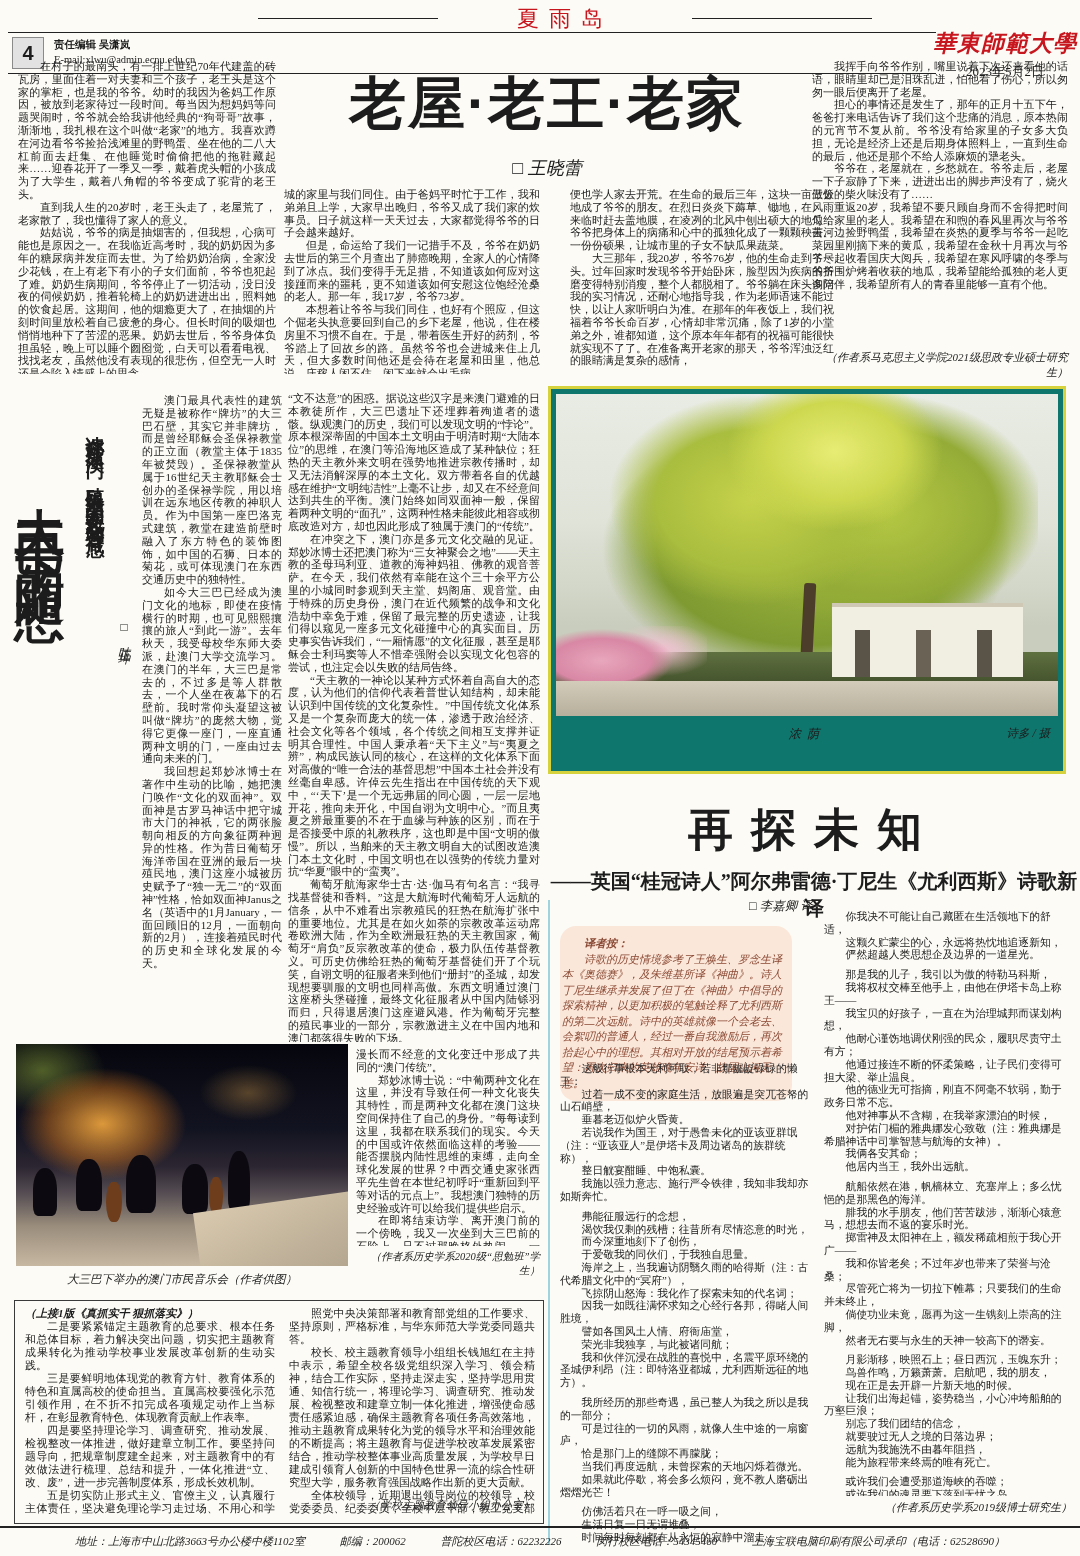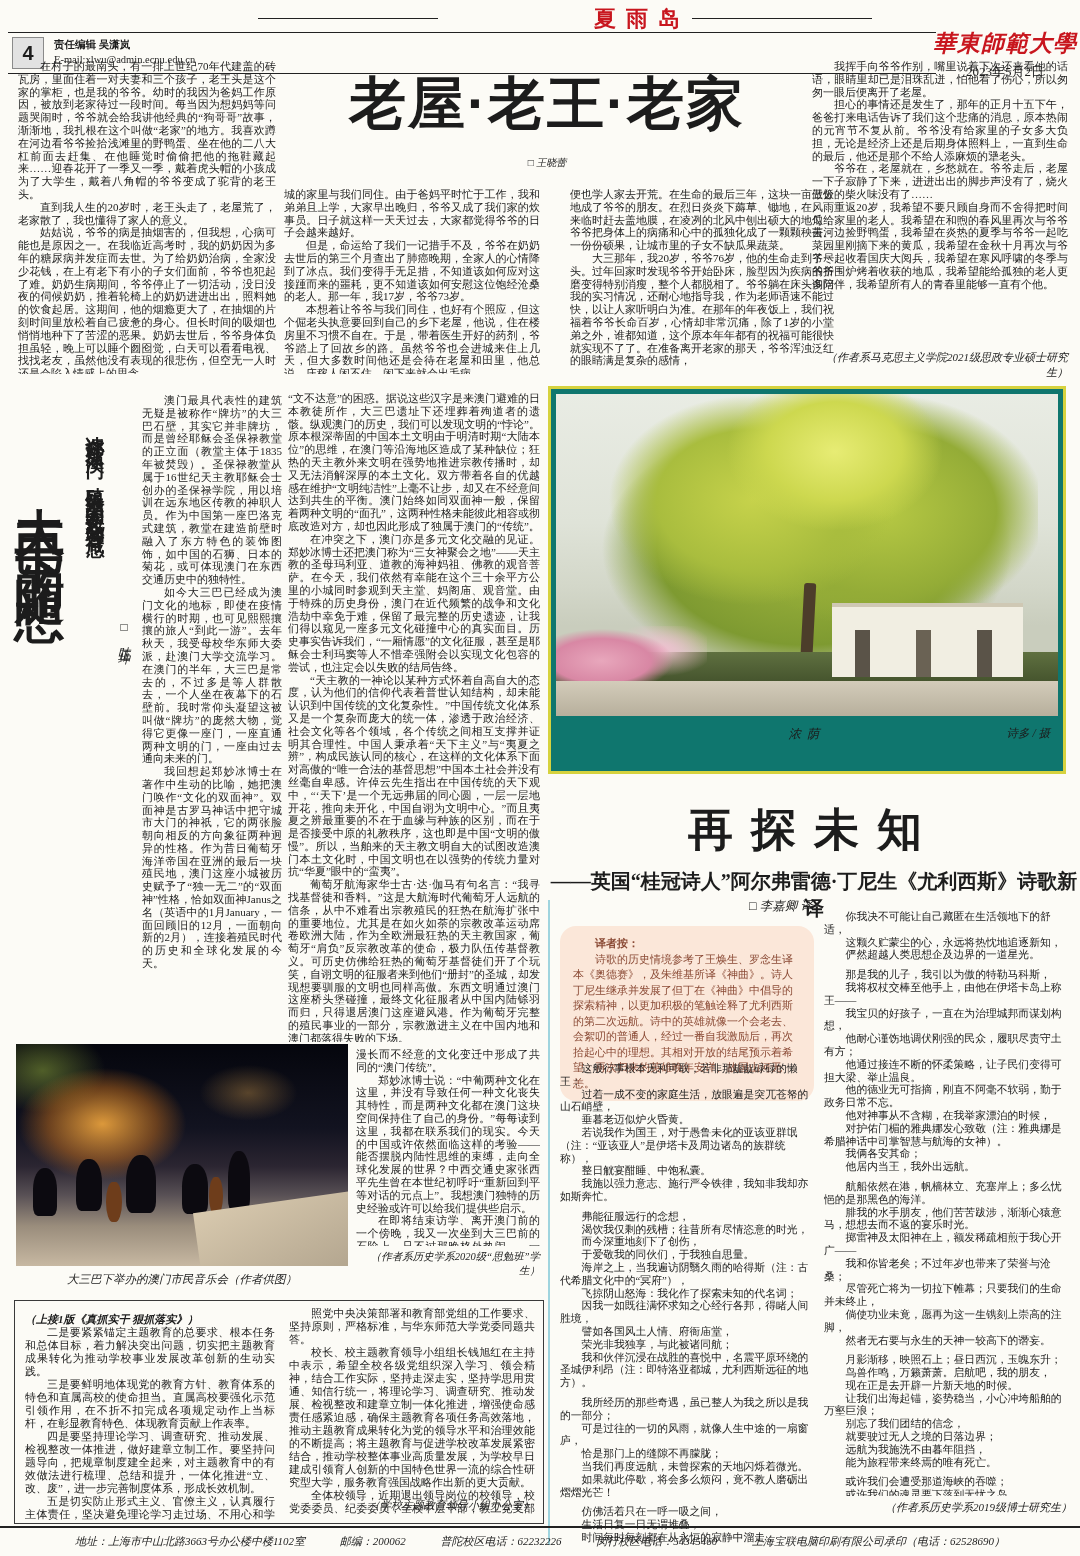--- a/index.html
+++ b/index.html
@@ -1,22 +1,22 @@
 <!DOCTYPE html>
 <html><head>
 <meta charset="utf-8">
 <style>
   html,body{margin:0;padding:0;background:#e9e7e0;}
   #page{position:relative;width:1080px;height:1556px;margin:0 auto;background:#fcfbf6;
         font-family:"Liberation Serif","DejaVu Serif",serif;color:#1c1c1c;overflow:hidden;}
 
   
   .island-line{position:absolute;top:18px;border-top:1.5px solid #222;}
-  .island-title{position:absolute;top:4px;left:440px;width:250px;text-align:right;
-    color:#c8161e;font-weight:bold;font-size:22px;letter-spacing:10px;
+  .island-title{position:absolute;top:4px;left:440px;width:250px;text-align:center;
+    color:#c8161e;font-weight:normal;font-size:22px;letter-spacing:10px;
     font-family:"Liberation Serif",serif;}
   .header-box{position:absolute;top:32px;left:8px;width:928px;height:40px;
     border-top:1.5px solid #222;border-bottom:1.5px solid #222;}
   .pagenum{position:absolute;top:4px;left:4px;width:30px;height:30px;background:#e2e2e2;
     border:1px solid #8a8a8a;text-align:center;line-height:30px;font-weight:bold;font-size:20px;
     font-family:"Liberation Sans",sans-serif;}
   .editor-block{position:absolute;top:4px;left:46px;font-size:10.5px;line-height:15px;}
   .editor-block .b1{font-weight:bold;}
   .masthead-right{position:absolute;top:28px;left:930px;width:150px;text-align:center;}
   .uni-name{color:#c8161e;font-weight:bold;font-size:23px;font-style:italic;
@@ -27,21 +27,21 @@
   .col{position:absolute;text-align:justify;overflow:hidden;font-size:11px;line-height:12.8px;}
   .col p{margin:0;text-indent:2em;}
   .col p.noind{text-indent:0;}
   .sig{position:absolute;font-style:italic;font-size:11px;text-align:right;}
 
   
   .a1-headline{position:absolute;left:284px;top:56px;width:526px;height:94px;
     font-family:"Liberation Sans","DejaVu Sans",sans-serif;font-weight:bold;font-size:57px;
     text-align:center;letter-spacing:2px;line-height:94px;}
   .a1-byline{position:absolute;left:284px;top:156px;width:526px;text-align:center;
-    font-size:10px;font-style:italic;}
+    font-size:18px;font-style:italic;}
 
   
   .vert{writing-mode:vertical-rl;text-orientation:upright;}
   .dsb-title{position:absolute;left:12px;top:468px;width:62px;height:572px;
     font-size:50px;font-weight:bold;letter-spacing:14px;font-family:"Liberation Serif",serif;}
   .dsb-sub{position:absolute;left:80px;top:420px;width:28px;height:620px;
     font-size:19px;font-weight:bold;letter-spacing:4px;}
   .dsb-author{position:absolute;left:114px;top:620px;width:18px;height:140px;
     font-size:12px;font-style:italic;letter-spacing:3px;}
 
@@ -91,39 +91,39 @@
 
   
   .zt-accent{position:absolute;left:548px;top:900px;height:645px;border-left:2px solid #9fd4de;}
   .zt-title{position:absolute;left:548px;top:800px;width:532px;text-align:center;
     font-size:45px;font-weight:bold;letter-spacing:18px;font-family:"Liberation Serif",serif;}
   .zt-sub{position:absolute;left:548px;top:868px;width:532px;text-align:center;
     font-size:20px;font-weight:bold;}
   .zt-byline{position:absolute;left:563px;top:898px;width:436px;text-align:center;
     font-size:12.5px;font-style:italic;}
   .note-box{position:absolute;left:560px;top:926px;width:228px;background:#fbe7d9;
-    border-radius:16px;padding:10px 13px;color:#8a4a35;
+    border-radius:16px;padding:10px 2px;color:#8a4a35;font-style:italic;
     font-size:11px;line-height:15.5px;}
   .note-box .nt{font-weight:bold;margin:0;}
   .note-box p{margin:0;text-indent:2em;}
   .poem{position:absolute;overflow:hidden;font-size:10.8px;line-height:12.8px;text-align:left;}
   .poem p{margin:0;text-indent:2em;}
   .poem .stanza{margin-bottom:7px;}
   .poem-left{left:560px;top:1062px;width:252px;height:482px;}
   .poem-right{left:824px;top:910px;width:248px;height:586px;}
   .zt-sig{left:824px;top:1500px;width:248px;}
 
   
   .edu-box{position:absolute;left:14px;top:1300px;width:528px;height:222px;
     border:1px solid #3a3a3a;background:#fcfbf6;}
   .edu-col{position:absolute;top:6px;height:208px;overflow:hidden;text-align:justify;
     font-size:11px;line-height:13px;}
   .edu-col p{margin:0;text-indent:2em;}
   .edu-lead{font-style:italic;font-weight:bold;text-indent:0 !important;}
-  .edu-left{left:10px;width:250px;margin-top:6px;}
+  .edu-left{left:10px;width:250px;}
   .edu-right{left:274px;width:246px;}
   .edu-sig{left:288px;top:1498px;width:246px;}
 
   
   .footer-rule{position:absolute;left:0;top:1526px;width:1080px;border-top:2px solid #222;}
   .footer{position:absolute;left:0;top:1534px;width:1080px;text-align:center;
     font-size:11px;font-style:italic;}
   .footer span{margin:0 16px;white-space:nowrap;}
 </style>
 </head>

